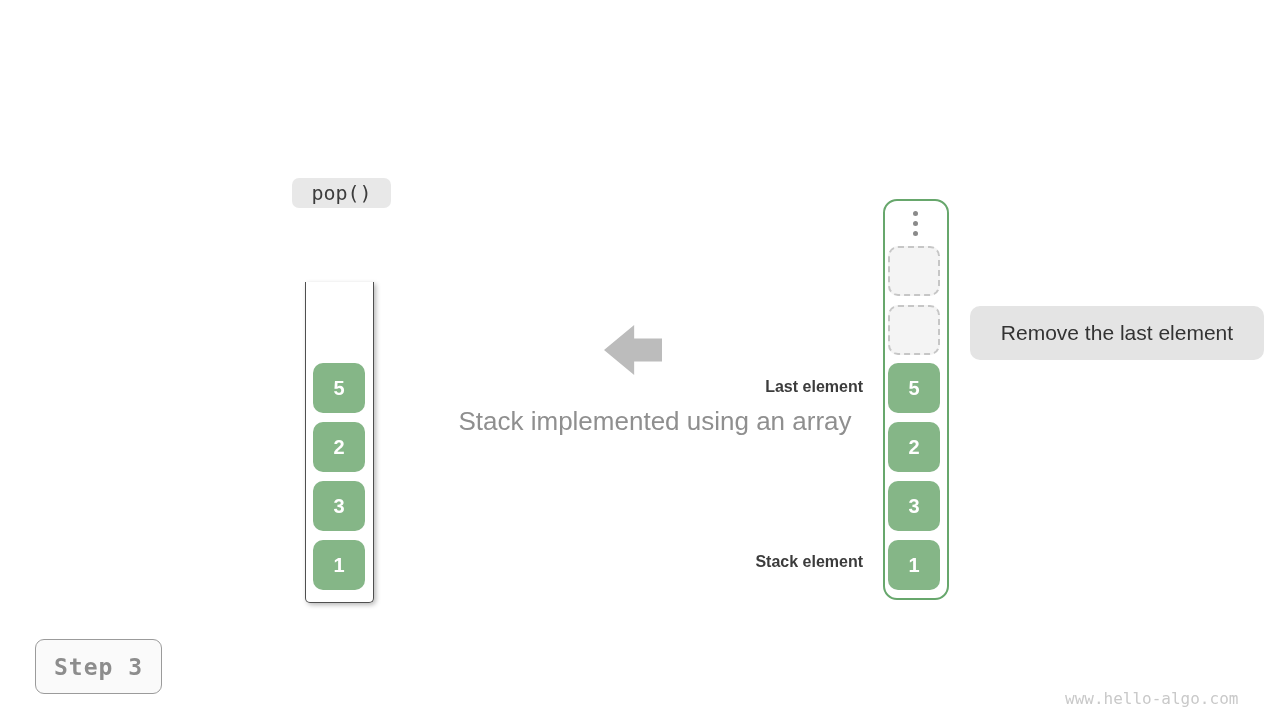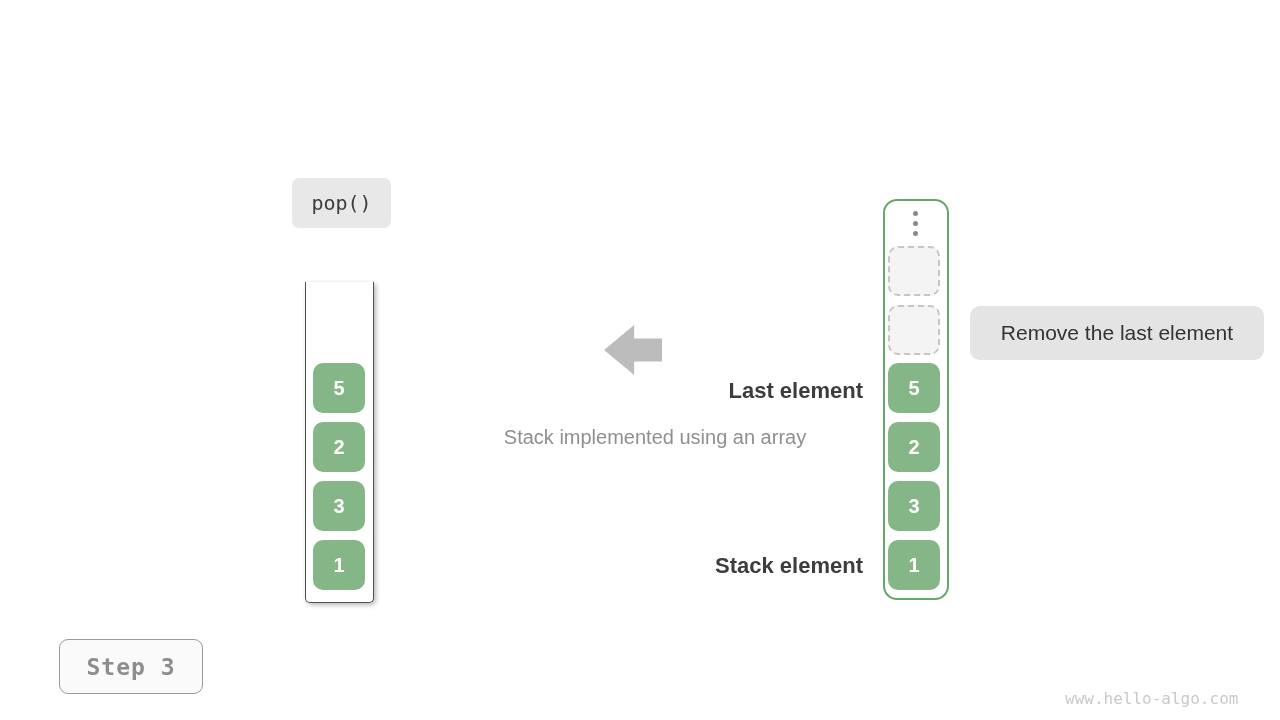--- a/index.html
+++ b/index.html
@@ -14,21 +14,21 @@
     height: 720px;
     background: #ffffff;
     overflow: hidden;
   }
   
   .op-box {
     position: absolute;
     left: 292px;
     top: 178px;
     width: 99px;
-    height: 50px;
+    height: 30px;
     background: var(--code-bg, #e8e8e8);
     border-radius: 7px;
     display: flex;
     align-items: center;
     justify-content: center;
     font-family: "DejaVu Sans Mono", monospace;
     font-size: 20px;
     color: var(--text-dark, #3c3c3c);
   }
   
@@ -114,36 +114,36 @@
     top: 325px;
     width: 58px;
     height: 50px;
     background: var(--arrow-gray, #bcbcbc);
     clip-path: polygon(0% 50%, 52% 0%, 52% 27%, 100% 27%, 100% 73%, 52% 73%, 52% 100%);
   }
   
   .pointer-label {
     position: absolute;
     right: 417px;
-    font-size: 22px;
+    font-size: 16px;
     font-weight: bold;
     color: #3c3c3c;
     white-space: nowrap;
     text-align: right;
   }
   .pointer-last { top: 378px; }
   .pointer-first { top: 553px; }
   
   .caption {
     position: absolute;
     left: 458px;
-    top: 426px;
+    top: 406px;
     width: 394px;
     text-align: center;
-    font-size: 20px;
+    font-size: 26px;
     color: var(--text-gray, #8f8f8f);
     white-space: nowrap;
   }
   
   .annotation-box {
     position: absolute;
     left: 970px;
     top: 306px;
     width: 294px;
     height: 54px;
@@ -154,35 +154,34 @@
     justify-content: center;
     font-size: 21px;
     color: #333333;
     white-space: nowrap;
   }
   
   .step-box {
     position: absolute;
     left: 35px;
     top: 639px;
-    width: 144px;
+    width: 127px;
     height: 55px;
     background: #fafafa;
     border: 1.5px solid #9b9b9b;
     border-radius: 9px;
     box-sizing: border-box;
     display: flex;
     align-items: center;
     justify-content: center;
     font-family: "DejaVu Sans Mono", monospace;
     font-size: 23px;
     font-weight: bold;
     color: #8d8d8d;
     letter-spacing: 1px;
-    margin-left: 24px;
   }
   
   .watermark {
     position: absolute;
     left: 1065px;
     top: 689px;
     font-family: "DejaVu Sans Mono", monospace;
     font-size: 16px;
     color: var(--watermark-gray, #c9c9c9);
     white-space: nowrap;

